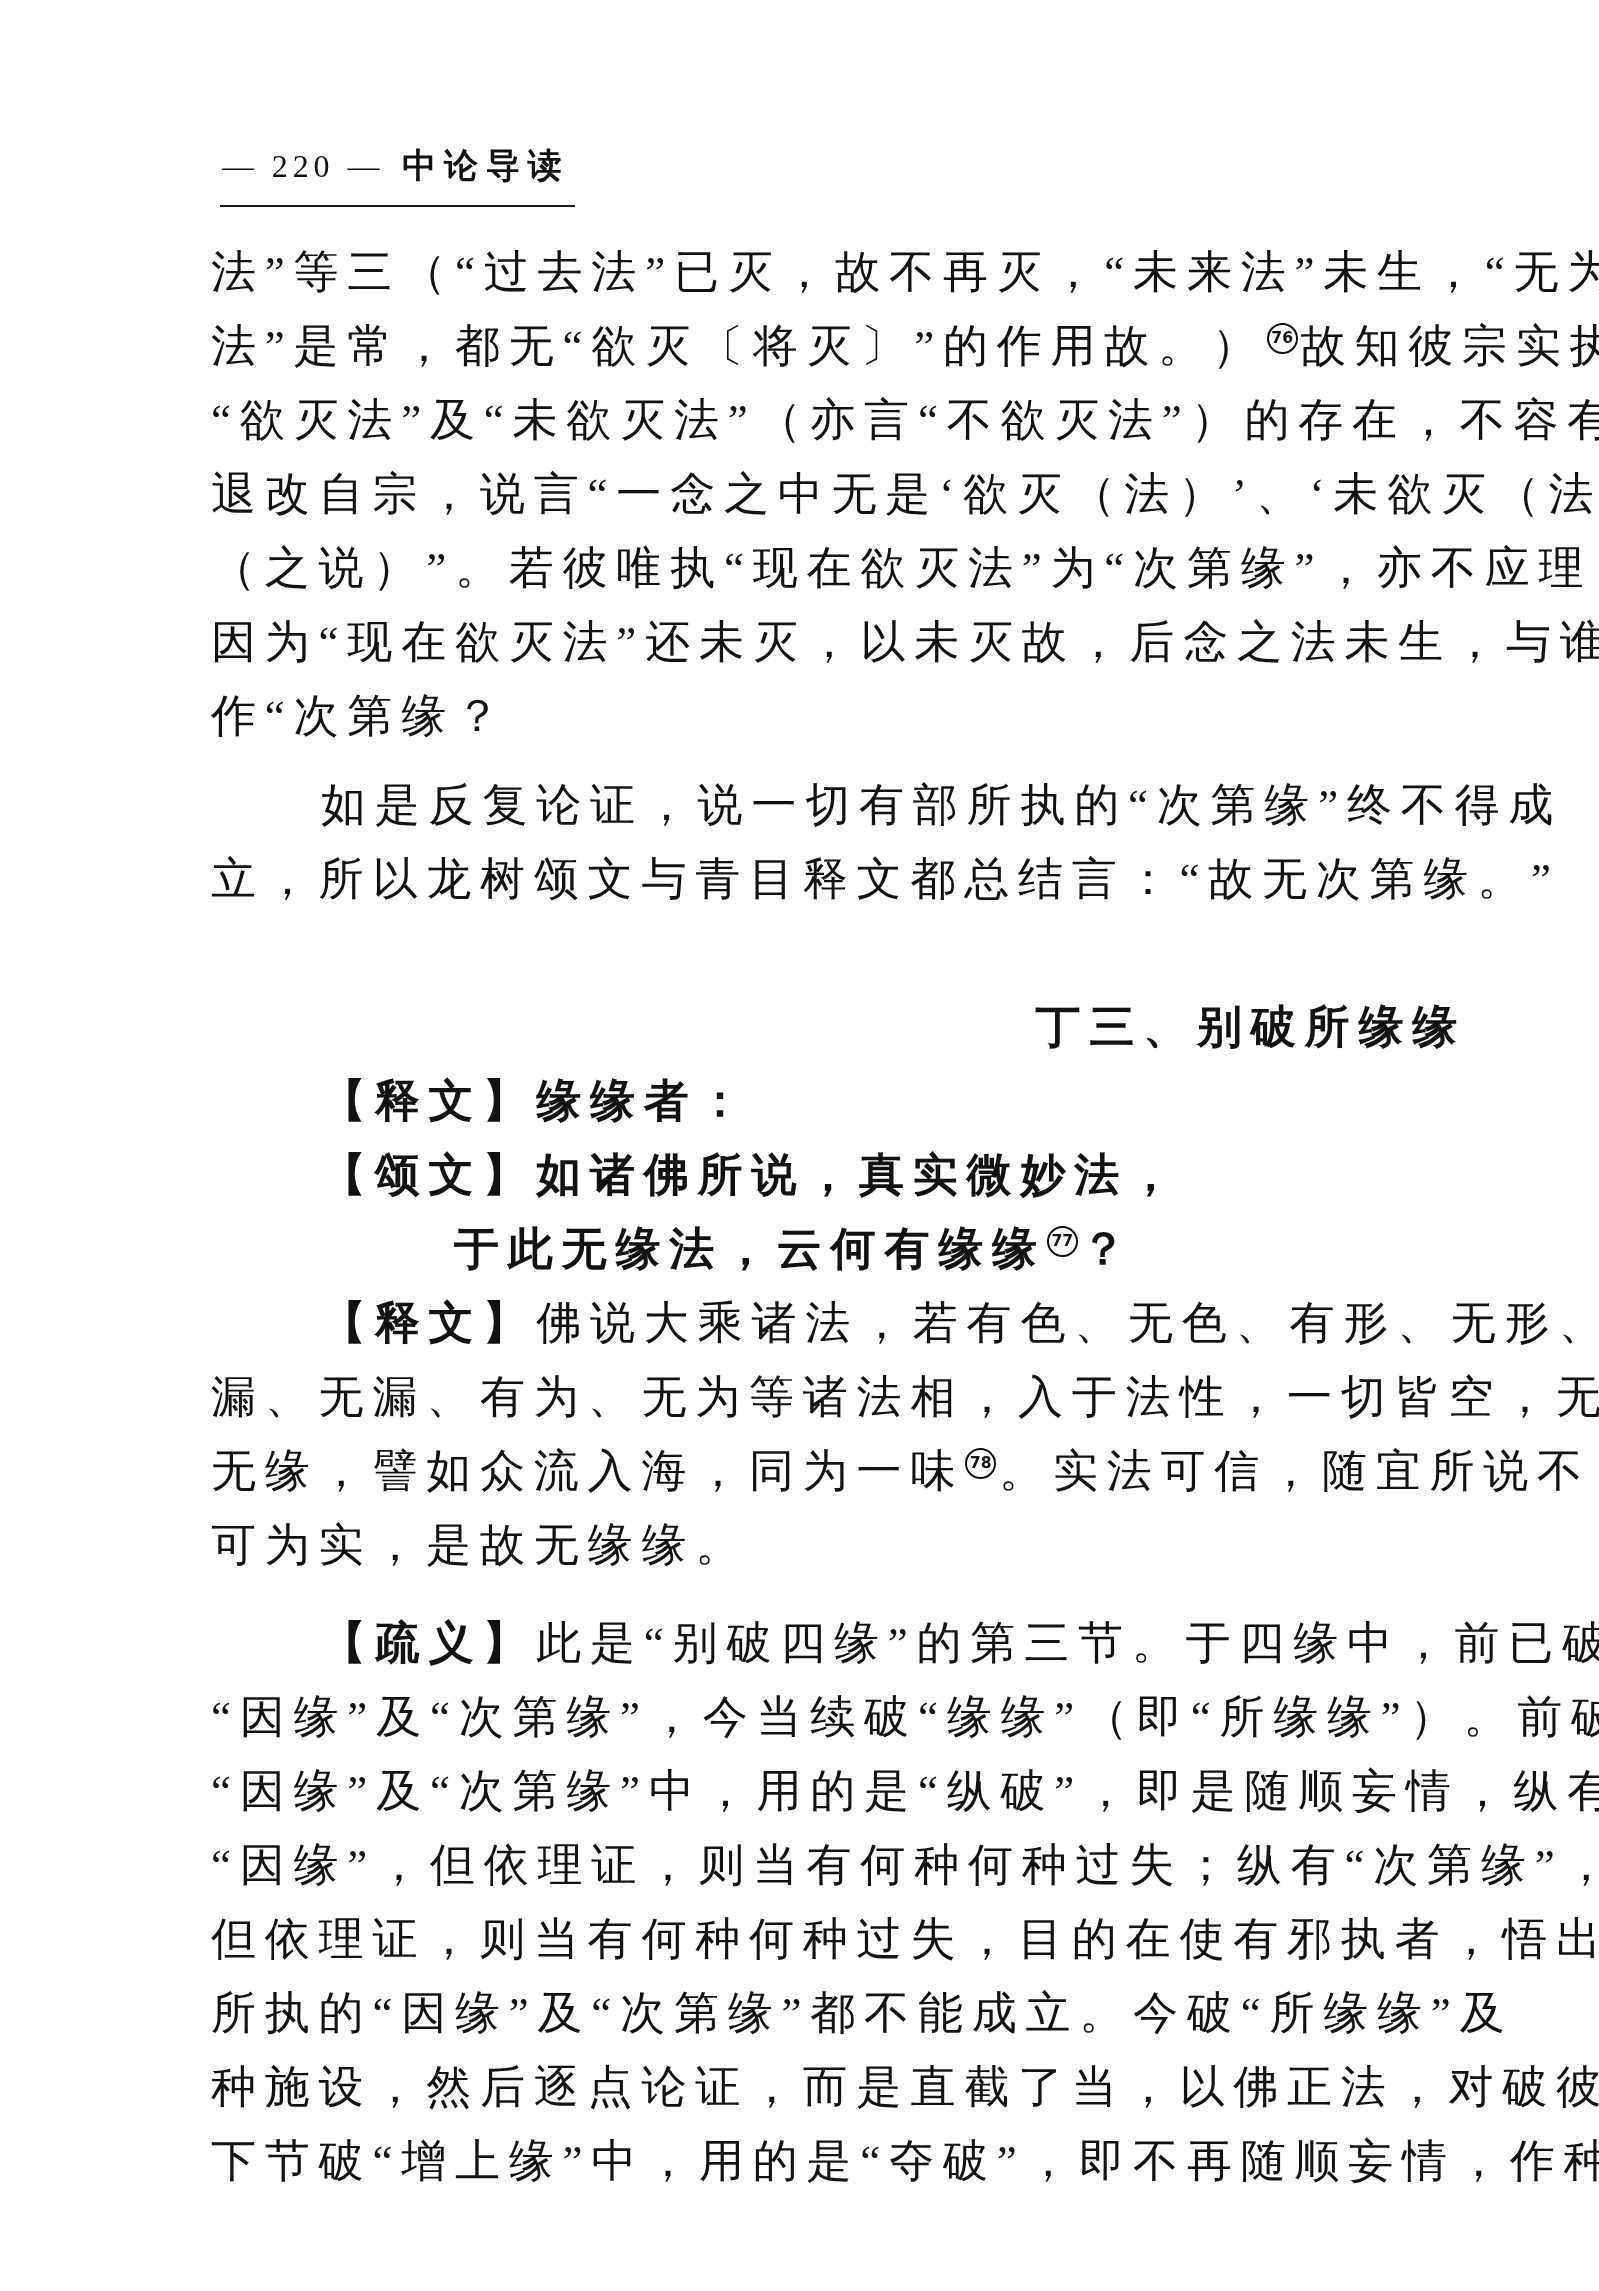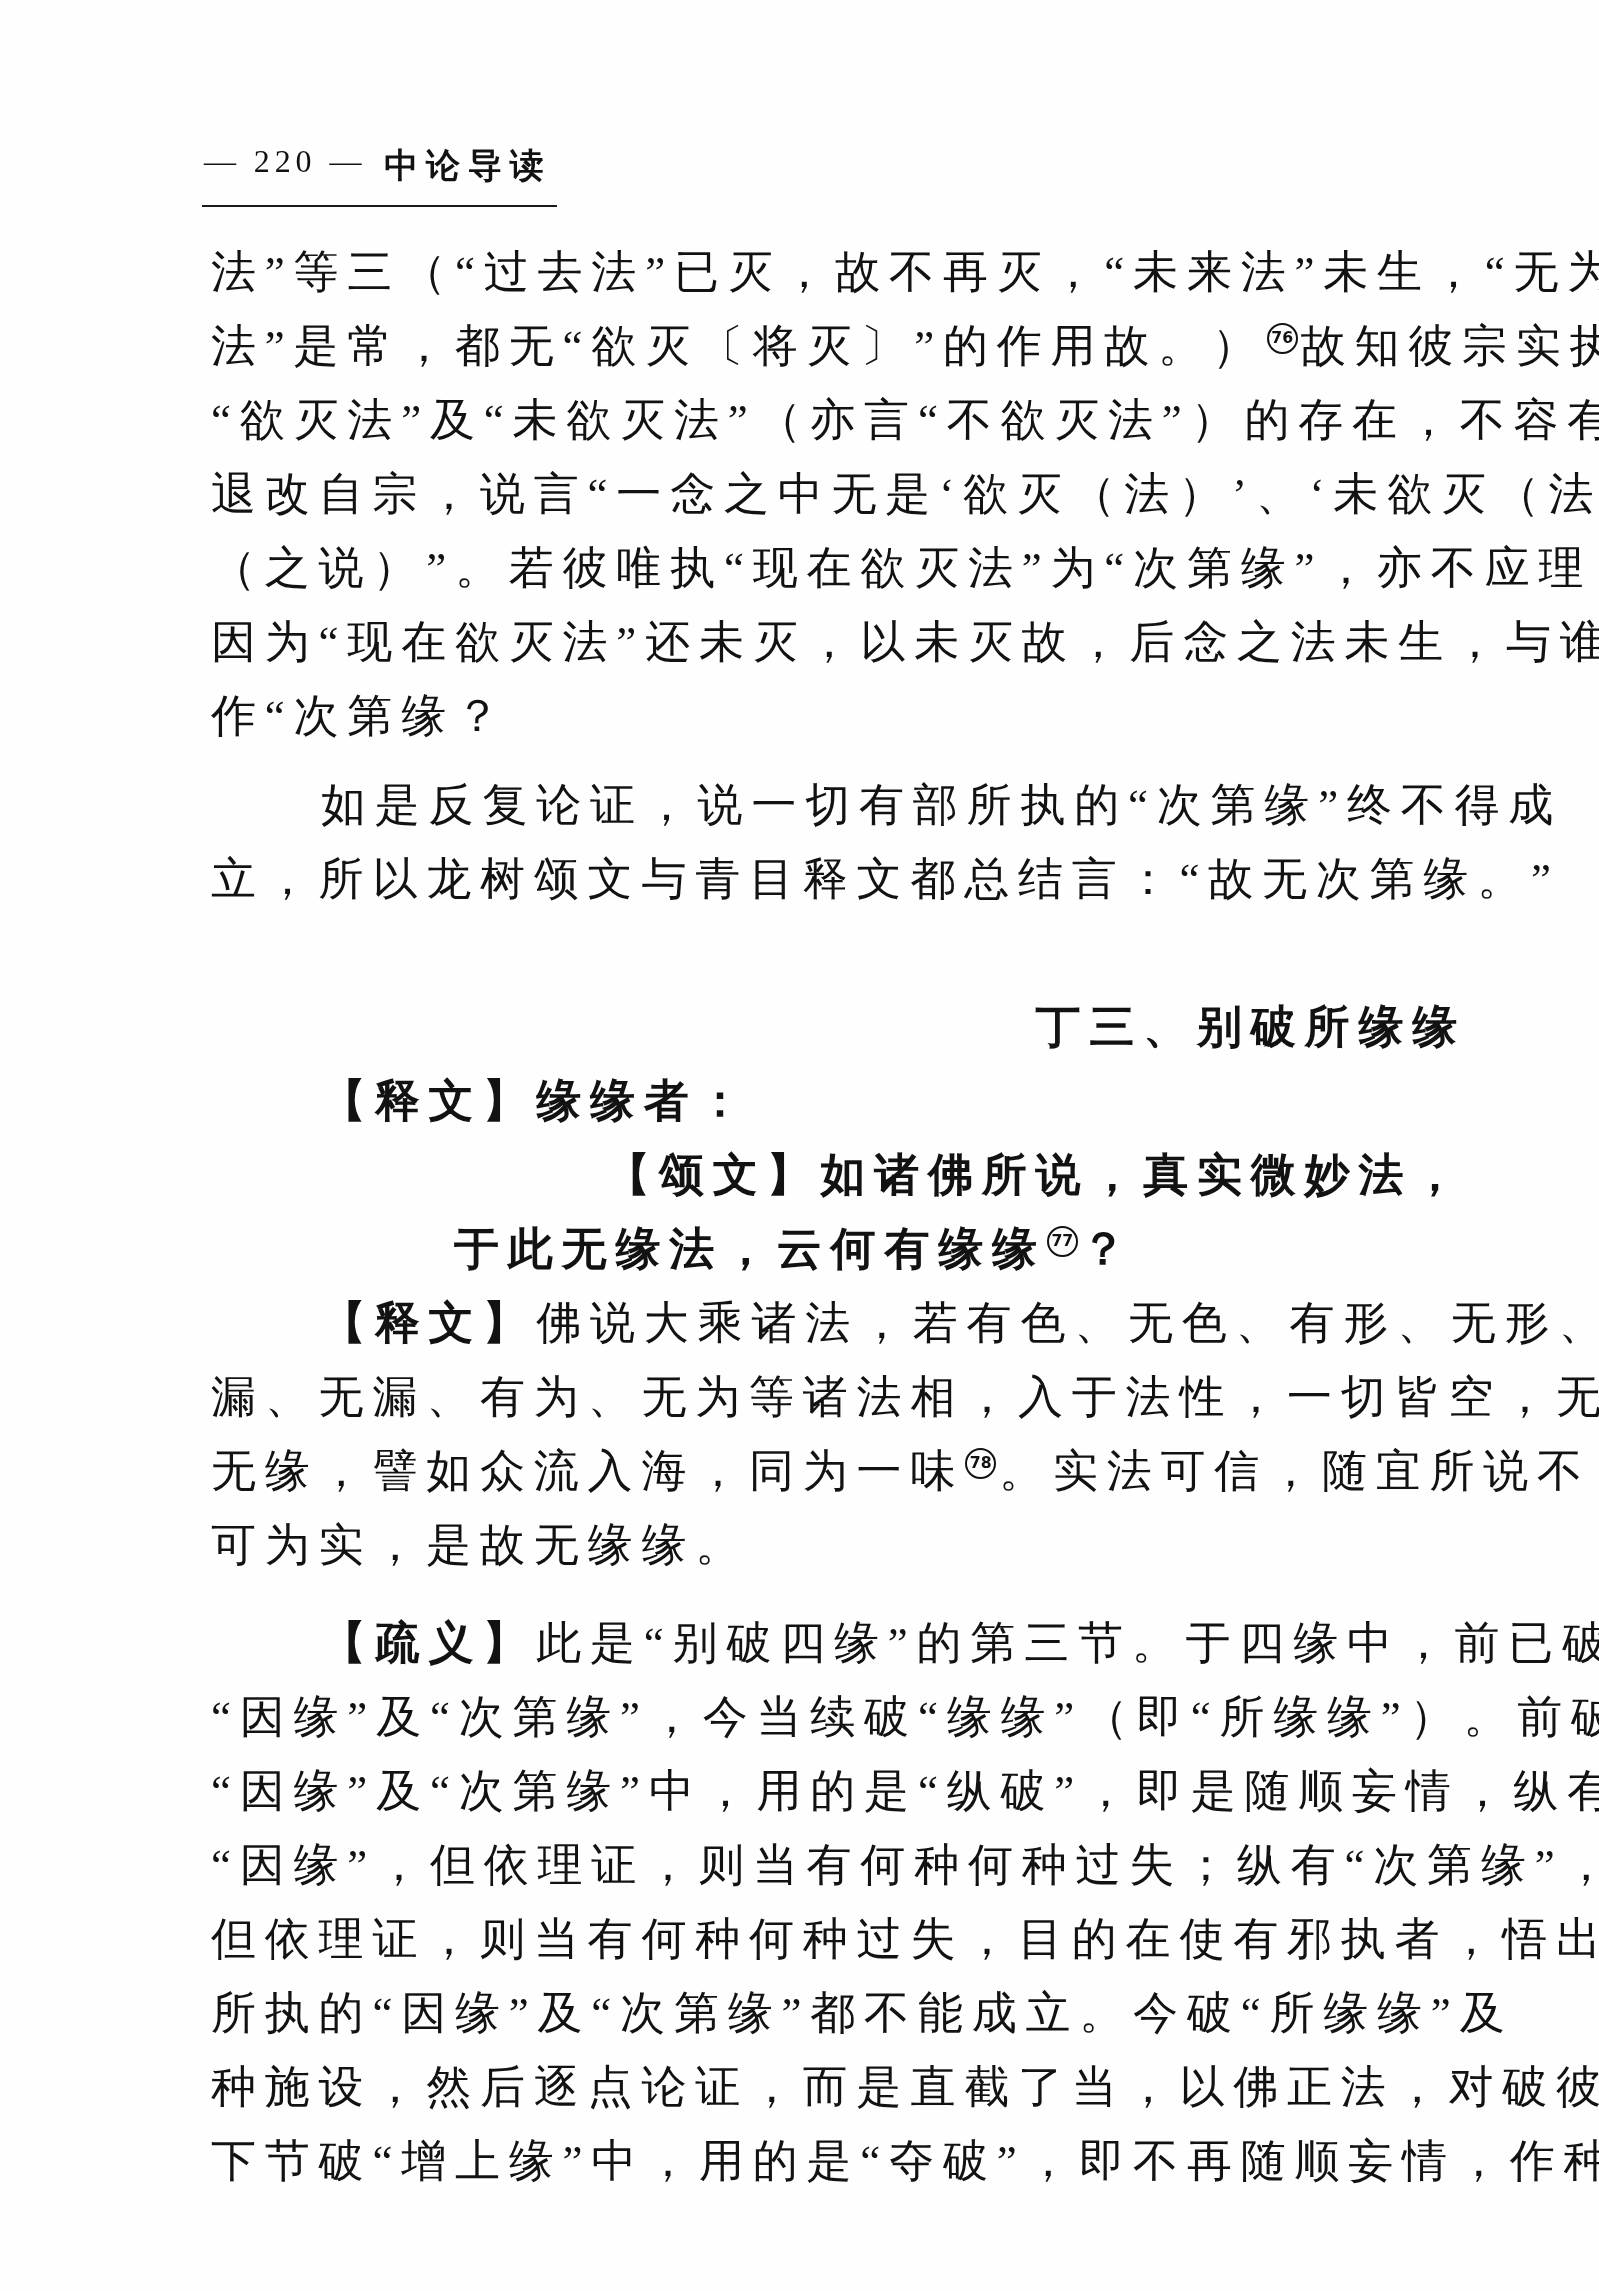--- a/index.html
+++ b/index.html
@@ -10,23 +10,23 @@
     color:#121212;
   }
   .page{
     position:relative;
     width:1600px;height:2292px;
     background:#fefefe;
     overflow:hidden;
   }
   .header{
     position:absolute;
-    left:202px;top:143px;
+    left:220px;top:143px;
     display:flex;
-    align-items:flex-start;
+    align-items:center;
     border-bottom:2.9px solid #1a1a1a;
     padding:0 5.9px 15.7px 2px;
   }
   .page-marker{
     font-size:32px;
     letter-spacing:4.9px;
     white-space:pre;
   }
   .book-title{
     font-size:34px;
@@ -77,21 +77,21 @@
       <div class="line"><span>法”是常，都无“欲灭〔将灭〕”的作用故。）</span><span class="fn">76</span><span>故知彼宗实执有</span></div>
       <div class="line"><span>“欲灭法”及“未欲灭法”（亦言“不欲灭法”）的存在，不容有</span></div>
       <div class="line"><span>退改自宗，说言“一念之中无是‘欲灭（法）’、‘未欲灭（法）’</span></div>
       <div class="line"><span>（之说）”。若彼唯执“现在欲灭法”为“次第缘”，亦不应理，</span></div>
       <div class="line"><span>因为“现在欲灭法”还未灭，以未灭故，后念之法未生，与谁</span></div>
       <div class="line"><span>作“次第缘？</span></div>
       <div class="line" style="padding-left: 110px; margin-top: 14.7px;"><span>如是反复论证，说一切有部所执的“次第缘”终不得成</span></div>
       <div class="line"><span>立，所以龙树颂文与青目释文都总结言：“故无次第缘。”</span></div>
       <div class="line" style="padding-left: 90px; margin-top: 74px; text-align: right;"><span class="b">丁三、别破所缘缘</span></div>
       <div class="line" style="padding-left: 110px;"><span class="b">【释文】</span><span class="b">缘缘者：</span></div>
-      <div class="line" style="padding-left: 110px; text-align: right;"><span class="b">【颂文】</span><span class="b">如诸佛所说，真实微妙法，</span></div>
+      <div class="line" style="padding-left: 110px;"><span class="b">【颂文】</span><span class="b">如诸佛所说，真实微妙法，</span></div>
       <div class="line" style="padding-left: 243px;"><span class="b">于此无缘法，云何有缘缘</span><span class="fn">77</span><span class="b">？</span></div>
       <div class="line" style="padding-left: 110px;"><span class="b">【释文】</span><span>佛说大乘诸法，若有色、无色、有形、无形、有</span></div>
       <div class="line"><span>漏、无漏、有为、无为等诸法相，入于法性，一切皆空，无相</span></div>
       <div class="line"><span>无缘，譬如众流入海，同为一味</span><span class="fn">78</span><span>。实法可信，随宜所说不</span></div>
       <div class="line"><span>可为实，是故无缘缘。</span></div>
       <div class="line" style="padding-left: 110px; margin-top: 24.5px;"><span class="b">【疏义】</span><span>此是“别破四缘”的第三节。于四缘中，前已破</span></div>
       <div class="line"><span>“因缘”及“次第缘”，今当续破“缘缘”（即“所缘缘”）。前破</span></div>
       <div class="line"><span>“因缘”及“次第缘”中，用的是“纵破”，即是随顺妄情，纵有</span></div>
       <div class="line"><span>“因缘”，但依理证，则当有何种何种过失；纵有“次第缘”，</span></div>
       <div class="line"><span>但依理证，则当有何种何种过失，目的在使有邪执者，悟出</span></div>

